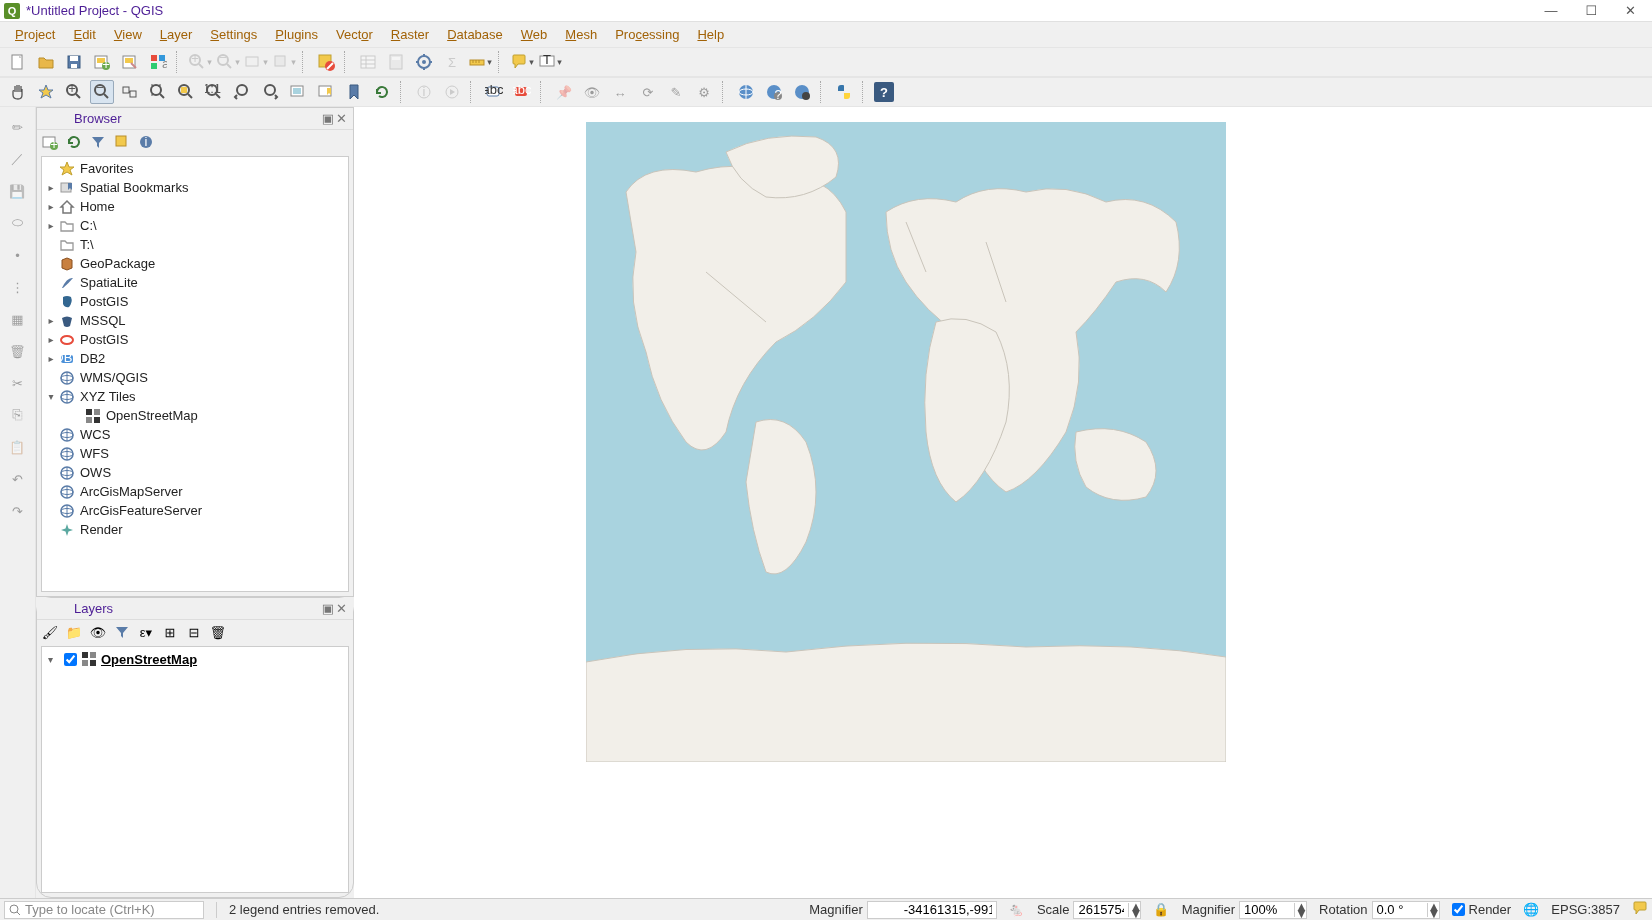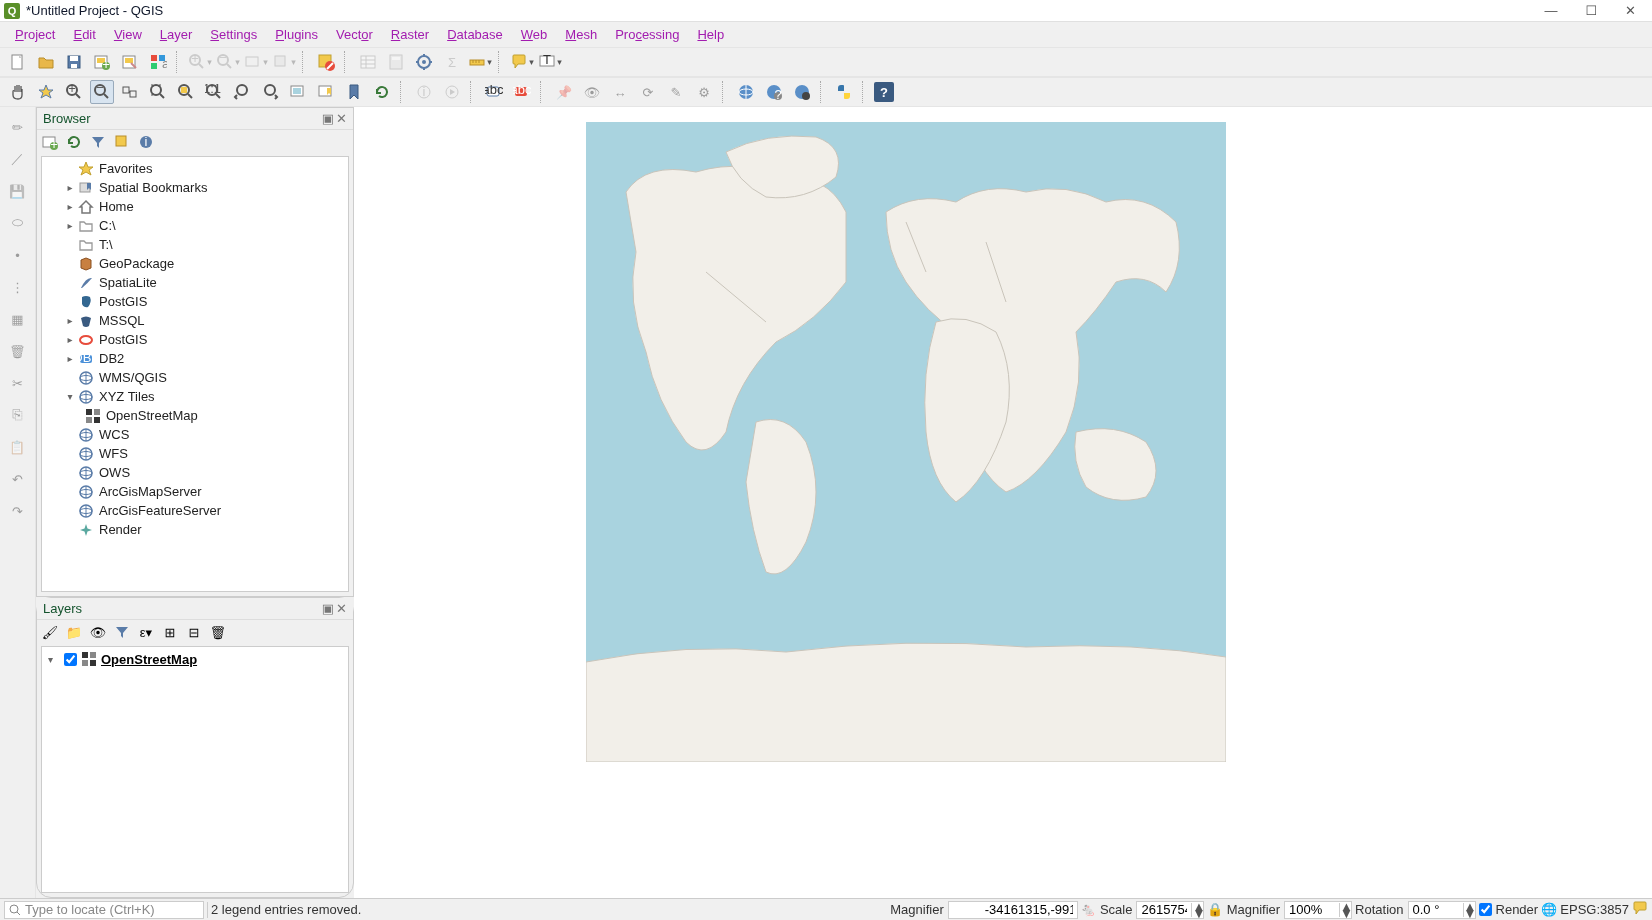--- a/index.html
+++ b/index.html
@@ -1,55 +1,55 @@
 <!DOCTYPE html>
 <html><head>
 <meta charset="utf-8">
 <style>
 * { box-sizing: border-box; margin: 0; padding: 0; font-family: "Segoe UI", Tahoma, sans-serif; font-size: 13px; }
 html, body { width: 1652px; height: 920px; background: #f0f0f0; overflow: hidden; }
 .titlebar { height: 22px; background: #fff; display: flex; align-items: center; padding: 0 4px; border-bottom: 1px solid #e0e0e0; }
 .titlebar .qicon { width: 16px; height: 16px; margin-right: 6px; background: #5a8f29; border-radius: 2px; display: inline-flex; align-items: center; justify-content: center; color: #fff; font-weight: bold; font-size: 11px; }
-.titlebar .title { color: #0f172a; }
+.titlebar .title { color: #4c1d95; }
 .titlebar .winbtns { margin-left: auto; display: flex; gap: 28px; padding-right: 12px; color: #555; }
 .menubar { height: 25px; background: #f0f0f0; display: flex; align-items: center; padding: 0 6px; }
-.menubar .mi { padding: 3px 9px; color: #a21caf; cursor: default; }
+.menubar .mi { padding: 3px 9px; color: #a16207; cursor: default; }
 .menubar .mi u { text-decoration: underline; }
 .toolbar { height: 30px; background: #f0f0f0; border-top: 1px solid #e5e5e5; border-bottom: 1px solid #e5e5e5; display: flex; align-items: center; padding: 0 6px; gap: 4px; }
 .tb { width: 24px; height: 24px; display: inline-flex; align-items: center; justify-content: center; border-radius: 2px; }
 .tb svg { width: 18px; height: 18px; }
 .tb.disabled { opacity: 0.35; }
 .sep { width: 6px; height: 22px; border-left: 1px dotted #aaa; margin: 0 2px; }
 .dd { display: inline-flex; align-items: center; }
 .dd .car { font-size: 9px; color: #555; margin-left: 1px; }
 .content { display: flex; height: calc(920px - 22px - 25px - 30px - 30px - 22px); }
 .vtoolbar { width: 36px; background: #f0f0f0; border-right: 1px solid #e5e5e5; display: flex; flex-direction: column; align-items: center; padding-top: 8px; gap: 8px; }
 .vtoolbar .tb { opacity: 0.35; }
 .sidepanels { width: 318px; display: flex; flex-direction: column; background: #f0f0f0; }
 .panel { display: flex; flex-direction: column; border: 1px solid #ccc; margin: 0; background: #f0f0f0; }
 .panel.browser { flex: 1 1 62%; }
 .panel.layers { flex: 1 1 38%; border-radius: 15px; }
 .panel-header { height: 22px; background: #f0f0f0; display: flex; align-items: center; padding: 0 6px; border-bottom: 1px solid #ddd; }
-.panel-header .ptitle { color: #14532d; }
+.panel-header .ptitle { color: #4c1d95; margin-left: 31px; }
 .panel-header .pbtns { margin-left: auto; display: flex; gap: 2px; color: #777; font-size: 11px; }
 .panel-toolbar { height: 24px; display: flex; align-items: center; padding: 0 4px; gap: 6px; }
 .panel-toolbar .ptb { width: 18px; height: 18px; display: inline-flex; align-items: center; justify-content: center; }
 .tree { flex: 1; background: #fff; border: 1px solid #ccc; margin: 2px 4px 4px 4px; overflow-y: auto; padding: 2px 0; }
-.tree-row { display: flex; align-items: center; height: 19px; padding-left: 21px; color: #222; }
+.tree-row { display: flex; align-items: center; height: 19px; padding-left: 2px; color: #222; }
 .tree-row .exp { width: 14px; text-align: center; color: #666; font-size: 10px; }
 .tree-row .ticon { width: 18px; height: 16px; display: inline-flex; align-items: center; justify-content: center; margin-right: 4px; }
 .tree-row .tlabel { }
 .layers-list { flex: 1; background: #fff; border: 1px solid #ccc; margin: 2px 4px 4px 4px; padding: 2px; }
 .layer-row { display: flex; align-items: center; height: 20px; padding-left: 4px; gap: 4px; }
 .layer-row .exp { width: 12px; color: #666; font-size: 10px; }
 .layer-row input[type=checkbox] { width: 13px; height: 13px; }
 .layer-row .lname { font-weight: bold; text-decoration: underline; }
 .mapcanvas { flex: 1; background: #fff; position: relative; overflow: hidden; }
 .maparea { position: absolute; left: 232px; top: 15px; width: 640px; height: 640px; background: #a9d3df; }
-.statusbar { height: 22px; background: #f0f0f0; border-top: 1px solid #ccc; display: flex; align-items: center; padding: 0 4px; gap: 3px; font-size: 12px; color: #333; }
+.statusbar { height: 22px; background: #f0f0f0; border-top: 1px solid #ccc; display: flex; align-items: center; padding: 0 4px; gap: 12px; font-size: 12px; color: #333; }
 .statusbar .locator { display: flex; align-items: center; border: 1px solid #ccc; background: #fff; height: 18px; width: 200px; padding: 0 4px; color: #888; }
 .statusbar .msg { flex: 0 0 auto; }
 .statusbar .spacer { flex: 1; }
 .statusbar .field { display: flex; align-items: center; gap: 4px; }
 .statusbar input.sb { border: 1px solid #ccc; height: 18px; padding: 0 4px; background: #fff; }
 .statusbar .spin { border: 1px solid #ccc; height: 18px; display: flex; align-items: center; background: #fff; }
 .statusbar .spin input { border: none; height: 16px; padding: 0 4px; width: 54px; }
 .statusbar .spin .arrows { width: 12px; display: flex; flex-direction: column; font-size: 6px; color: #555; line-height: 7px; border-left: 1px solid #ccc; }
 .mini-icon { width: 16px; height: 16px; display: inline-block; }
 </style>

